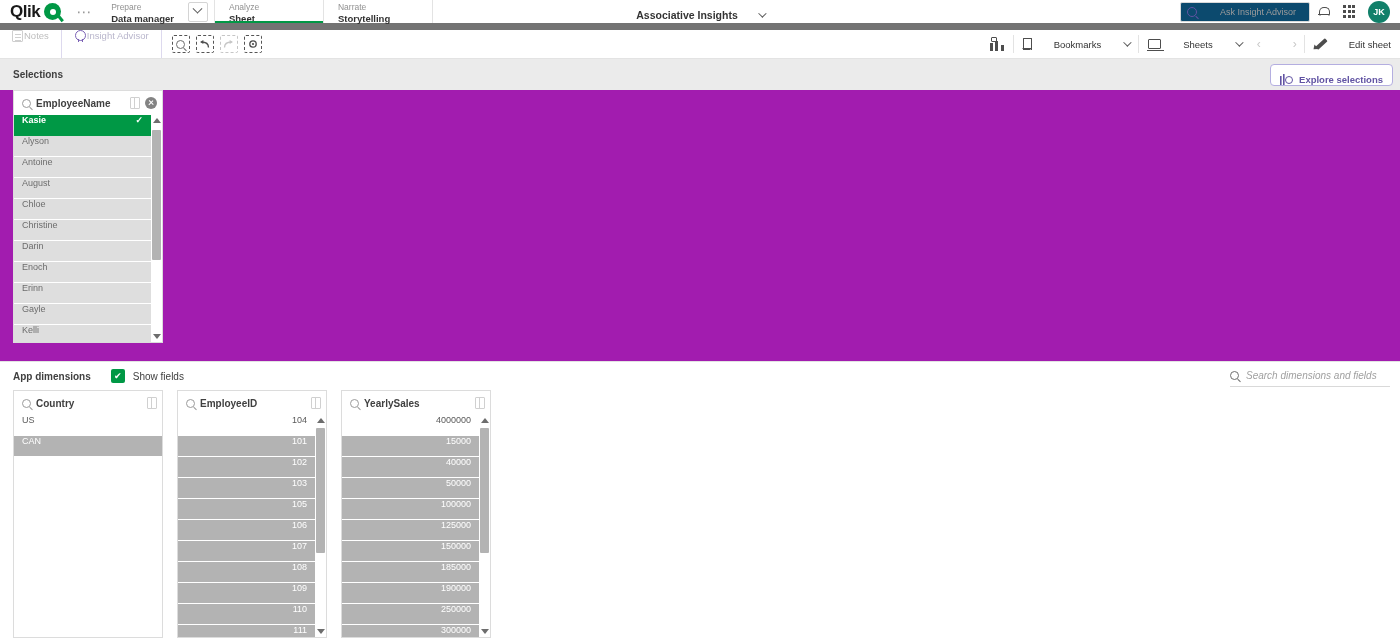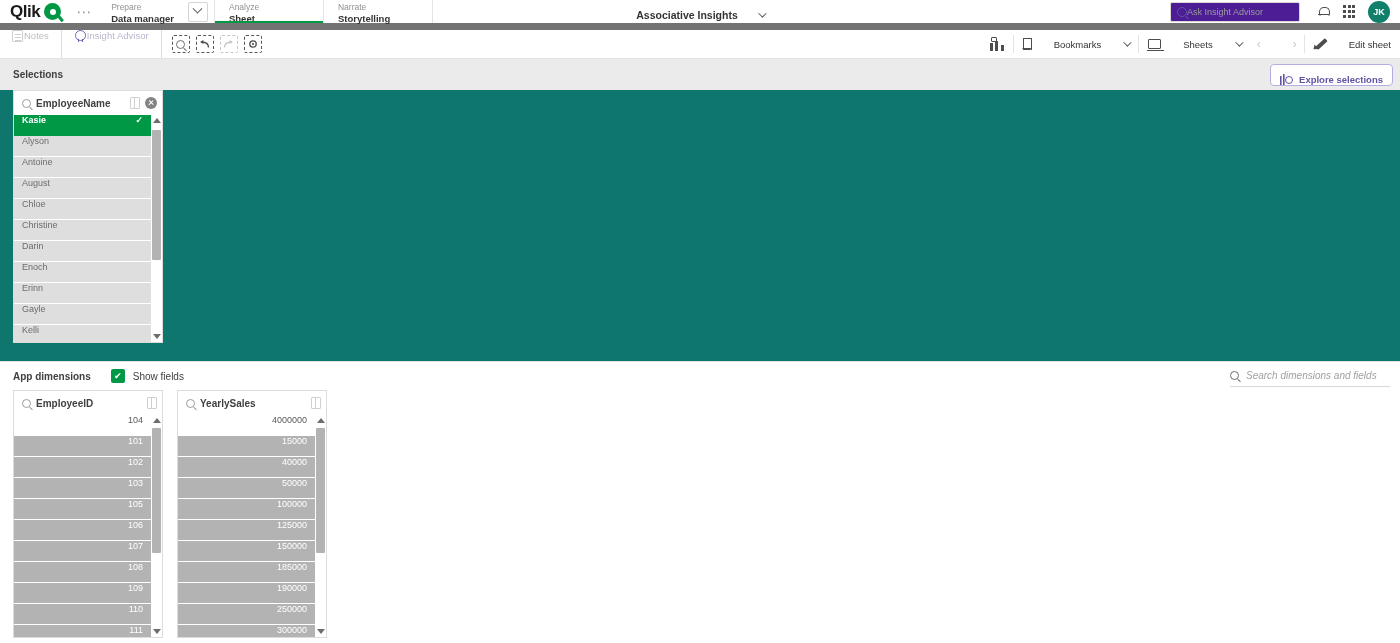--- a/index.html
+++ b/index.html
@@ -91,23 +91,22 @@
   .app-title-text { font-size: 10.5px; font-weight: bold; color: #333; }
   .chev-sm { width: 6px; height: 6px; border-right: 1.3px solid #595959; border-bottom: 1.3px solid #595959;
           transform: rotate(45deg) translateY(-2px); }
   .topright {
     margin-left: auto; display: flex; align-items: center; gap: 0px; padding-right: 10px;
     position: relative; z-index: 3;
   }
   .ask-box {
     width: 130px; height: 20px;
     border: 1px solid #d9d9d9; border-radius: 2px;
-    display: flex; align-items: center; gap: 0;
-    padding: 0 6px; background: #4c1d95;
-    margin-right: 10px;
+    display: flex; align-items: center; gap: 23px;
+    padding: 0 6px; background: #0c4a6e;
     cursor: text;
   }
   .ask-box .ph { font-size: 9px; color: #9b9b9b; }
   .icon-btn { width: 26px; height: 26px; display: flex; align-items: center; justify-content: center; cursor: pointer; }
   .bell { width: 11px; height: 12px; position: relative; }
   .bell::before {
     content: ""; position: absolute; left: 1px; top: 1px; width: 9px; height: 8px;
     border: 1.2px solid #4d4d4d; border-radius: 5px 5px 2px 2px; border-bottom: none;
   }
   .bell::after {
@@ -213,21 +212,21 @@
   .exp-ico { width: 13px; height: 11px; position: relative;}
   .exp-ico::before { content:""; position:absolute; left:0; top:0; width:11px; height:11px;
     background:
       linear-gradient(#6153a3,#6153a3) 0 2px/1.6px 9px no-repeat,
       linear-gradient(#6153a3,#6153a3) 3px 0/1.6px 11px no-repeat;}
   .exp-ico::after { content:""; position:absolute; right:0px; top:2.5px; width:6px; height:6px;
     border:1.5px solid #6153a3; border-radius:50%;}
 
   
   .selections-area {
-    background: #0f766e;
+    background: #a21caf;
     height: 271px;
     padding: 0 0 0 13px;
     position: relative;
   }
   .card {
     background: #fff;
     border: 1px solid #dcdcdc;
     width: 150px;
     display: flex; flex-direction: column;
     overflow: hidden;
@@ -533,20 +532,37 @@
   <div class="searchdim">
     <span class="mag dark"></span>
     <span class="ph">Search dimensions and fields</span>
   </div>
 </div>
 
 <div class="dims-area" id="dims-area">
     <div class="card" style="height: 248px;">
       <div class="card-head">
         <span class="mag"></span>
+        <span class="card-title">Country</span>
+        <span class="listview-ico"></span>
+      </div>
+      <div class="listwrap">
+        <div class="rows">
+          <div class="row avail">
+            <span>US</span>
+          </div>
+          <div class="row excl">
+            <span>CAN</span>
+          </div>
+        </div>
+      </div>
+    </div>
+    <div class="card" style="height: 248px;">
+      <div class="card-head">
+        <span class="mag"></span>
         <span class="card-title">EmployeeID</span>
         <span class="listview-ico"></span>
       </div>
       <div class="listwrap">
         <div class="rows">
           <div class="row avail num">
             <span>104</span>
           </div>
           <div class="row excl num">
             <span>101</span>

